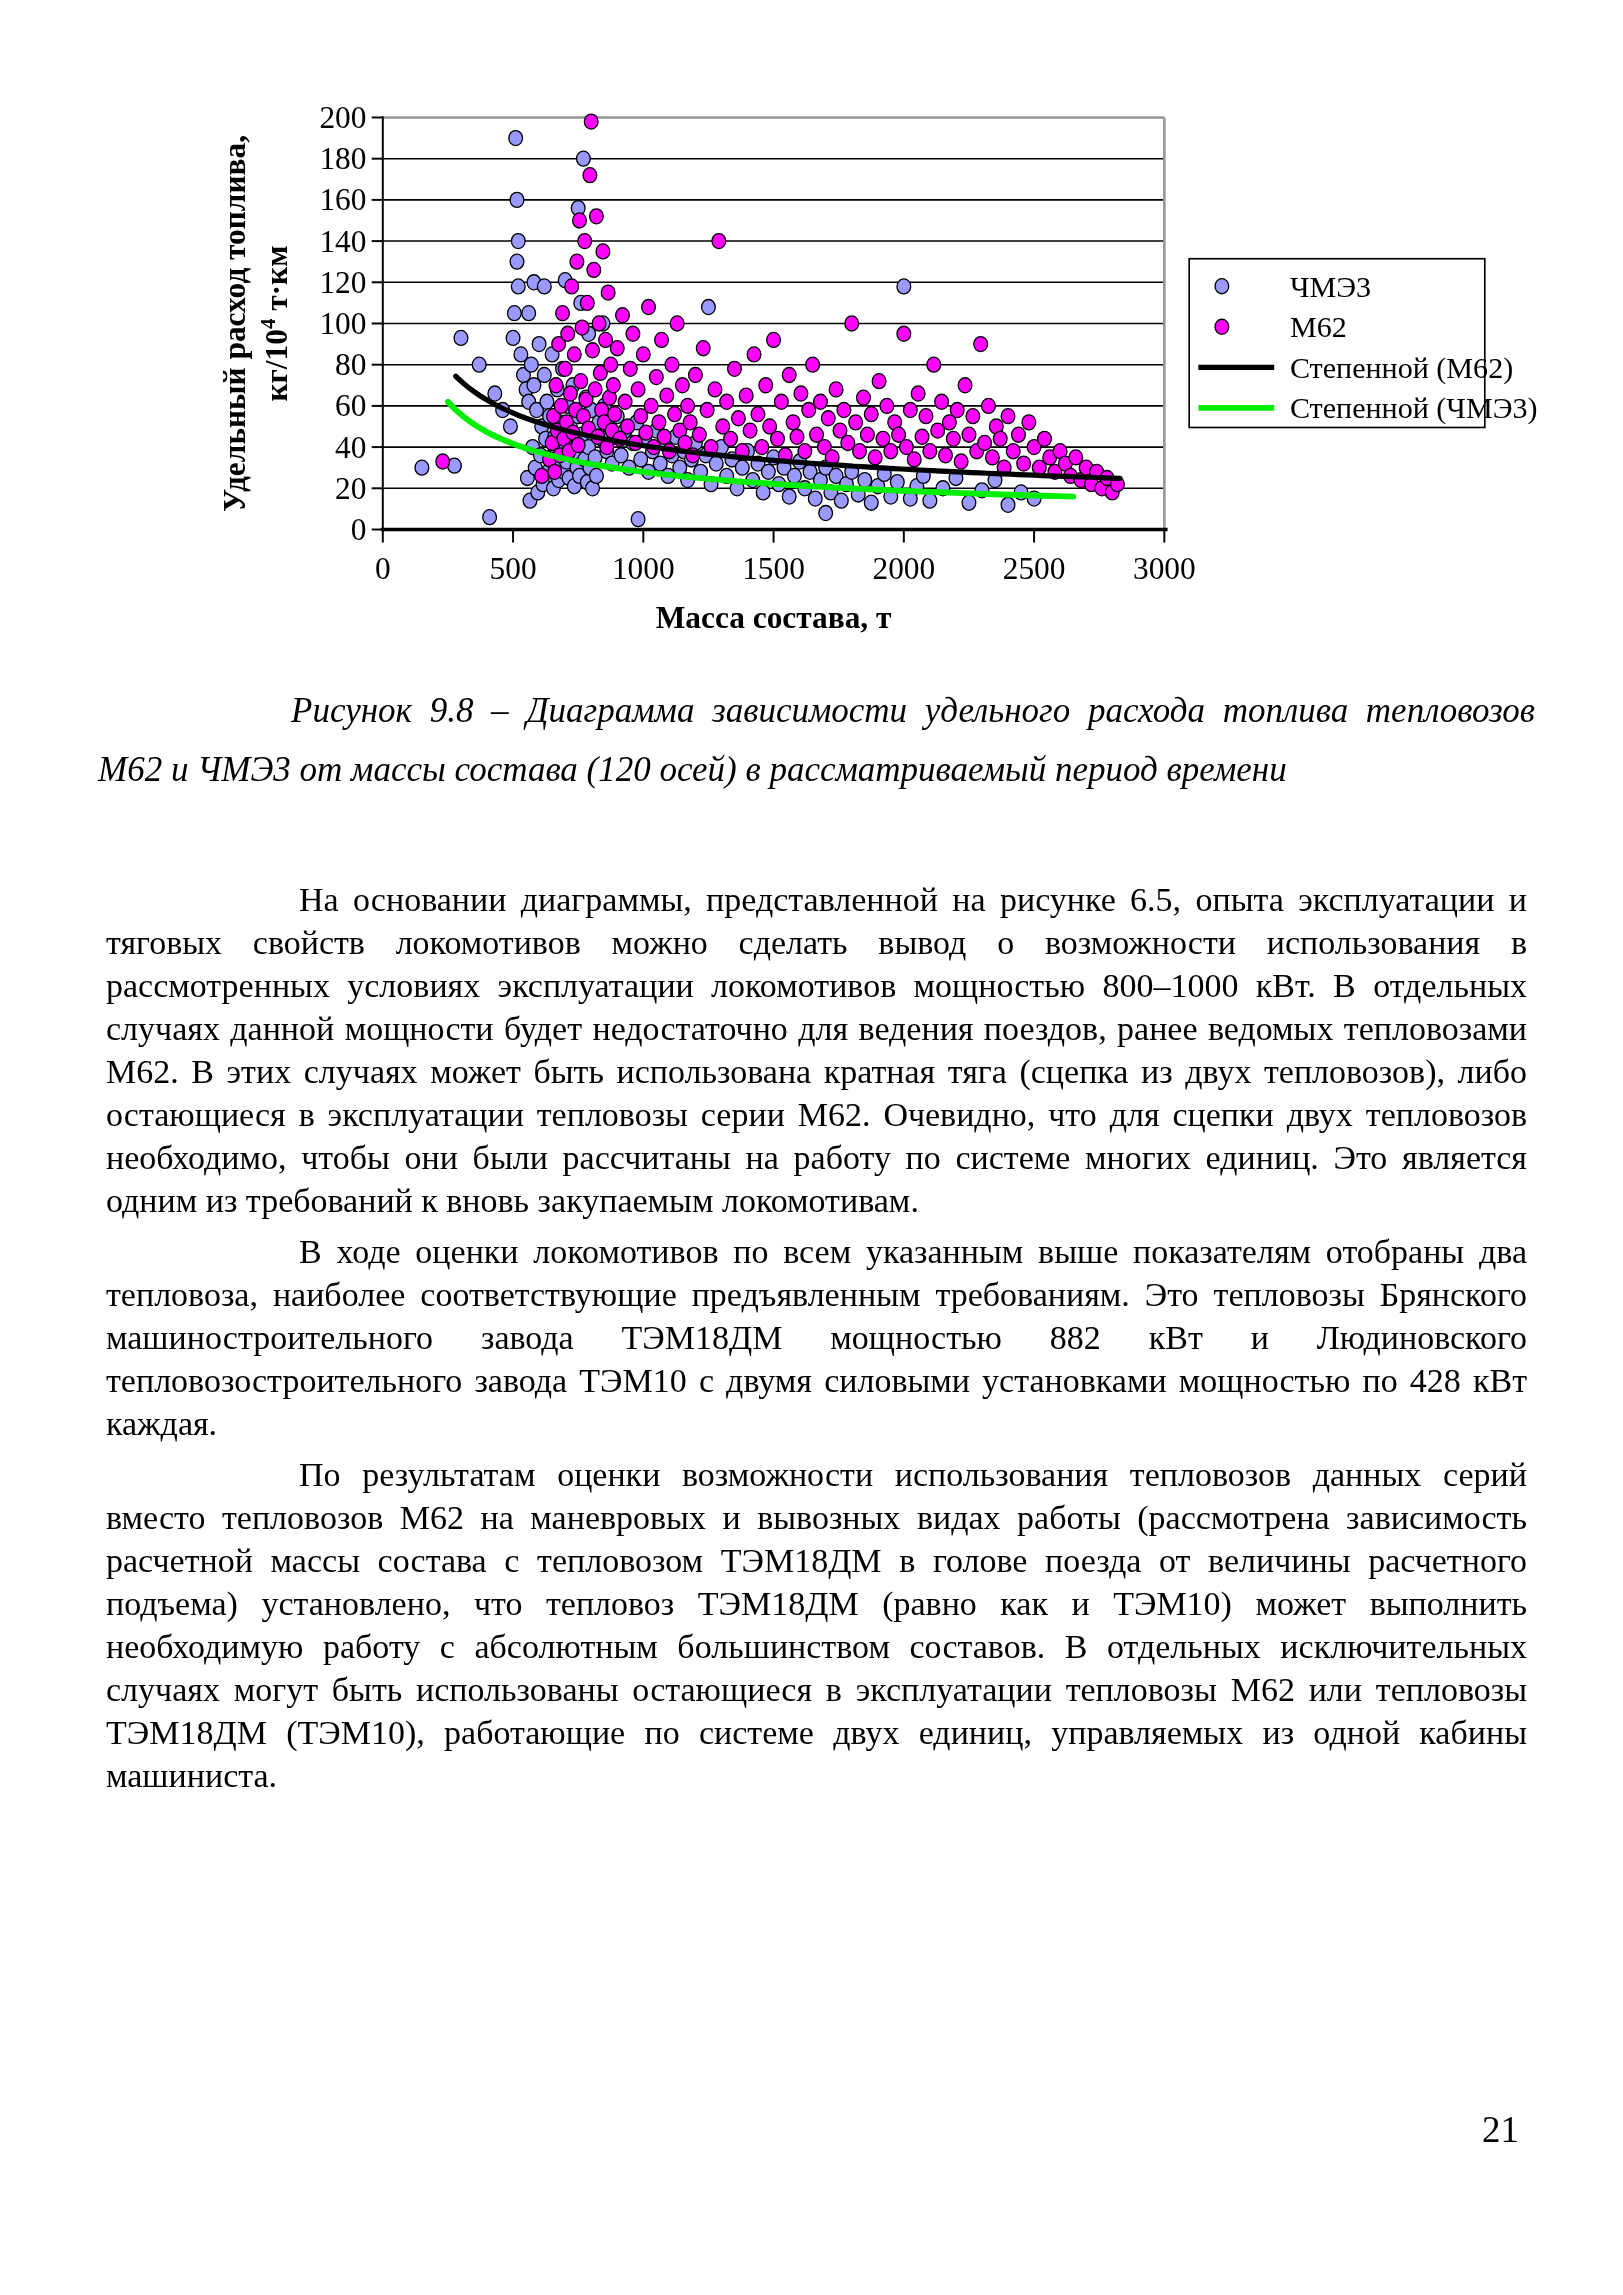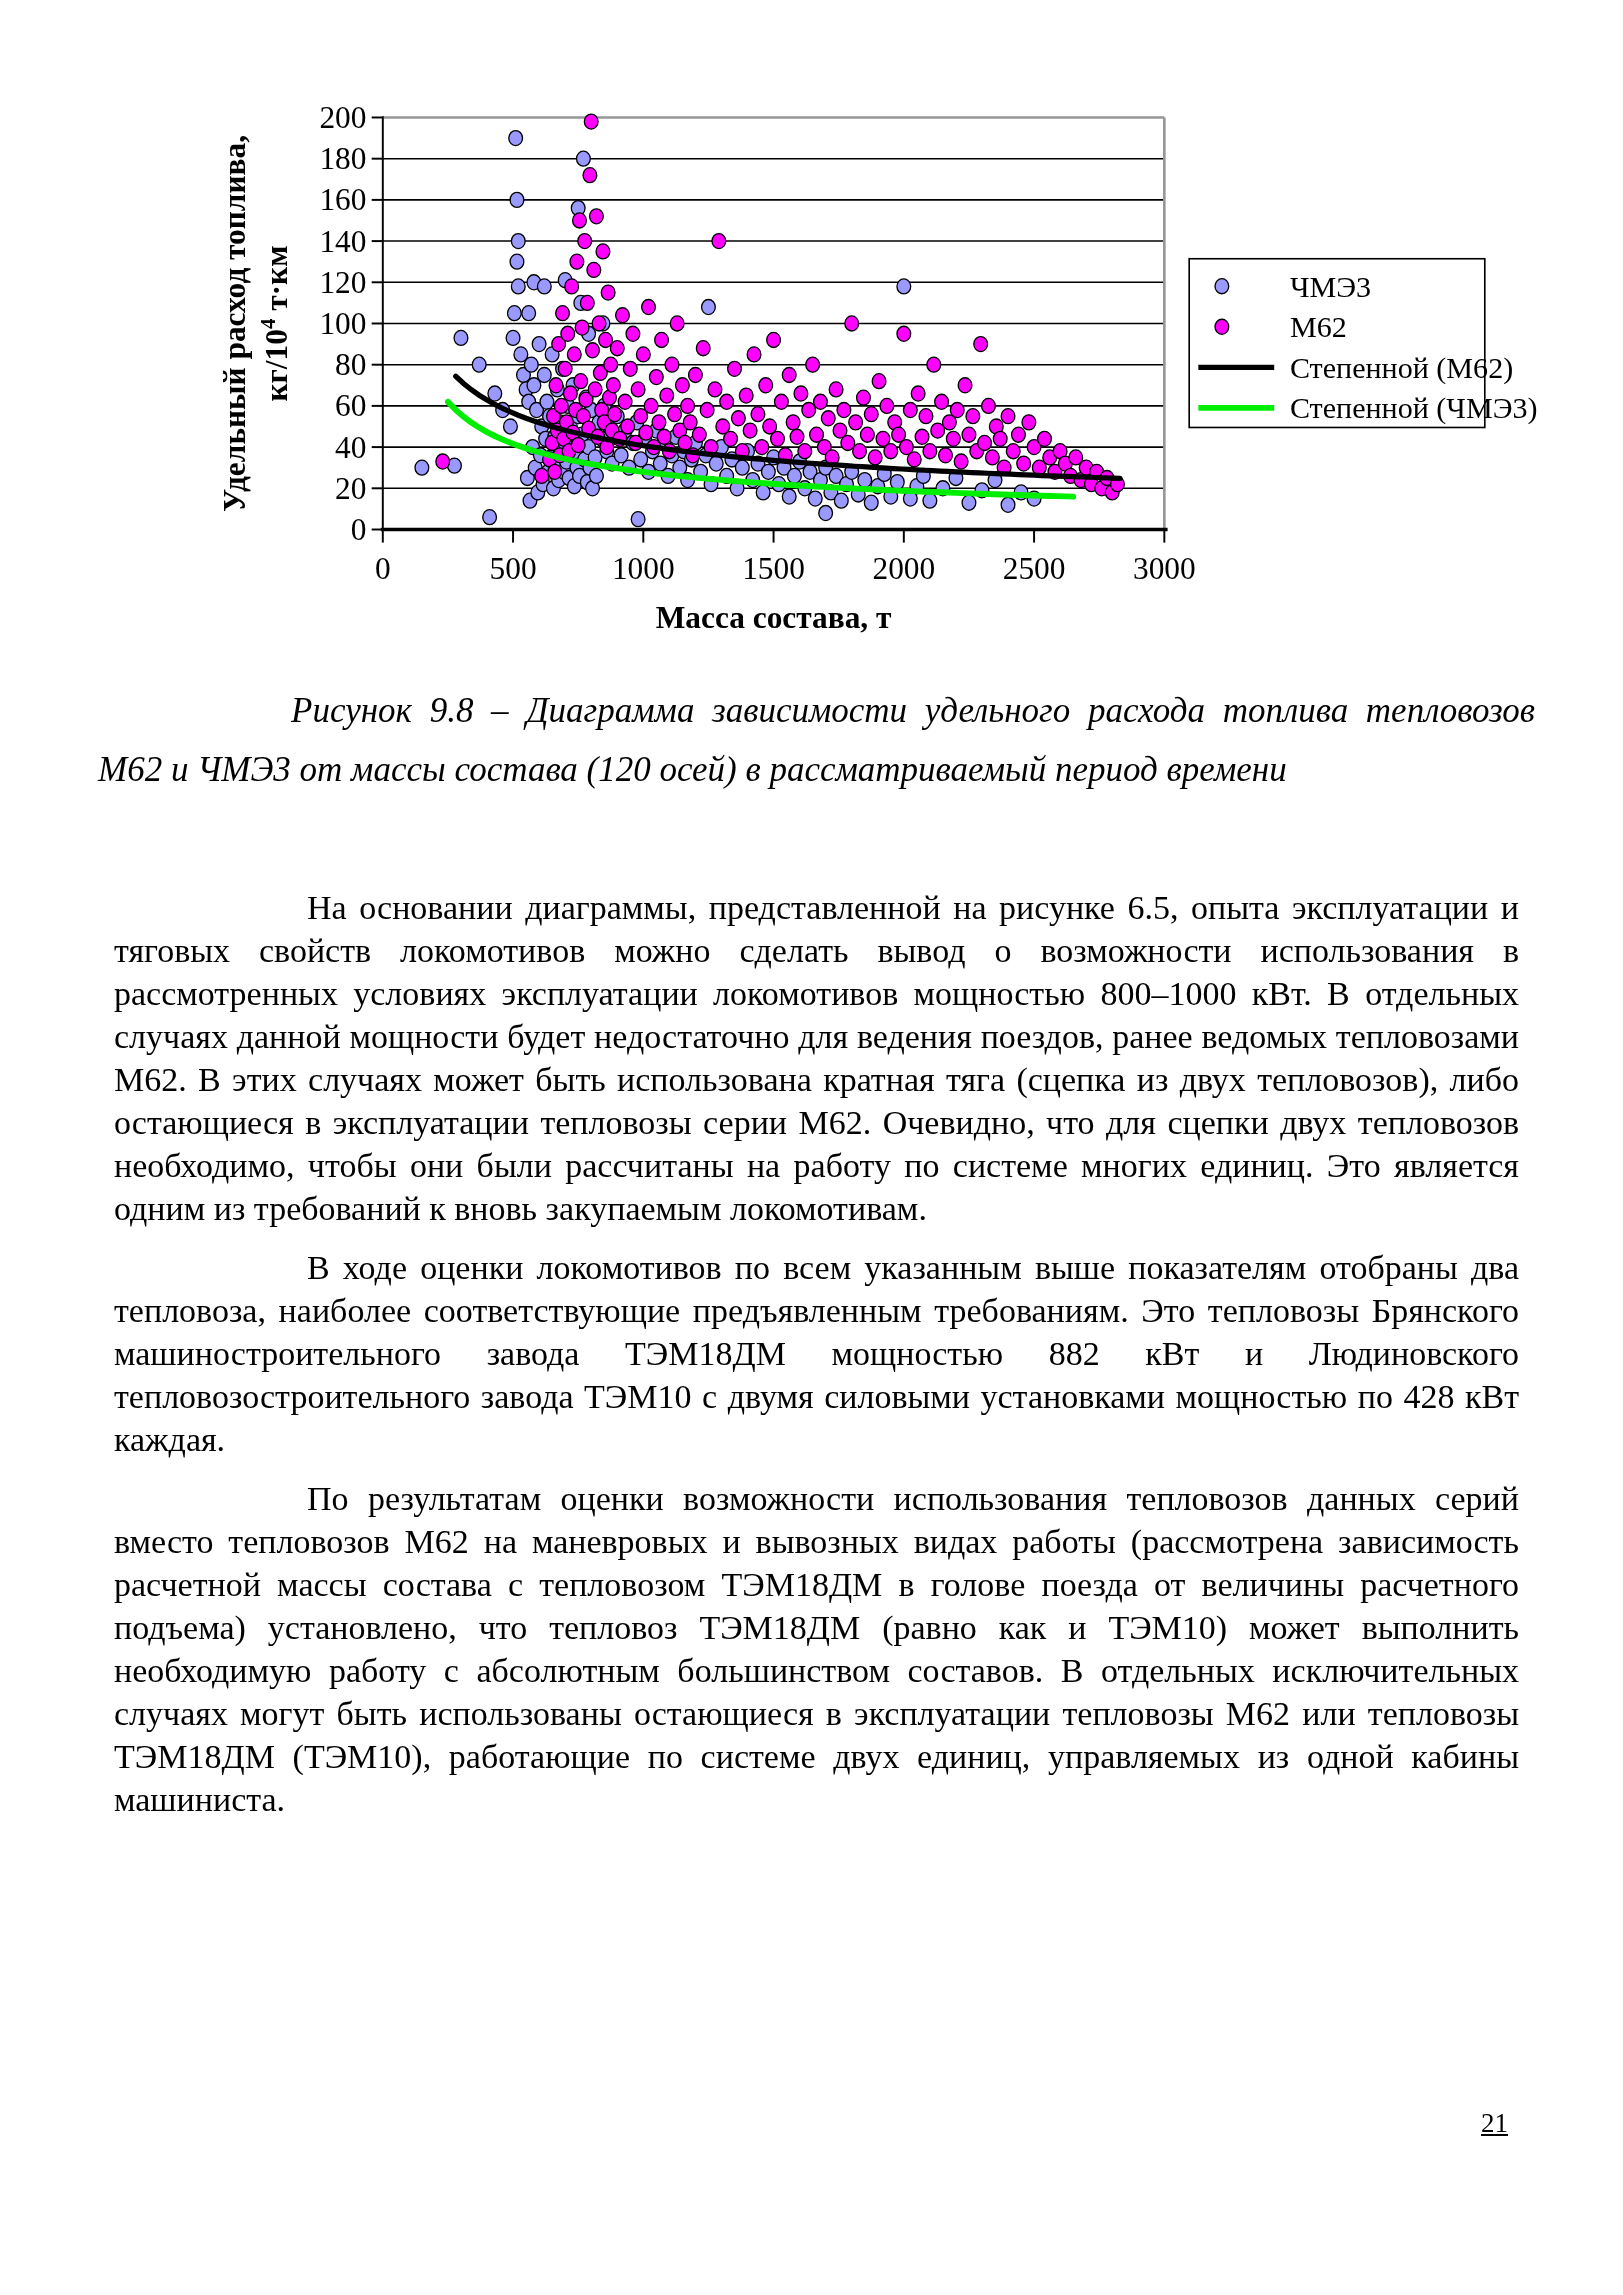--- a/index.html
+++ b/index.html
@@ -10,23 +10,23 @@
   .chart-wrap{position:absolute;left:0;top:39px;width:1623px;height:654px;}
   .caption{
     position:absolute;left:98px;top:681px;width:1437px;
     font-style:italic;font-size:35px;line-height:59px;
     text-align:justify;text-indent:193px;
   }
   .bodytext{
     position:absolute;left:98px;top:870px;width:1437px;
     font-size:34px;line-height:43px;text-align:justify;
   }
-  .bodytext p{margin:16px;text-indent:193px;}
+  .bodytext p{margin:8px;text-indent:193px;}
   .pagenum{
-    position:absolute;right:115px;top:2108px;font-size:27px;text-decoration:underline;
+    position:absolute;right:104px;top:2108px;font-size:37px;
   }
 </style>
 </head>
 <body>
 
 <div class="chart-wrap">
   <svg id="chart-svg" width="1623" height="654" viewBox="0 60 2481 1000" xmlns="http://www.w3.org/2000/svg">
       <g>
         <line x1="585" y1="747" x2="1780" y2="747" stroke="#000000" stroke-width="2.4"></line>
         <line x1="585" y1="684" x2="1780" y2="684" stroke="#000000" stroke-width="2.4"></line>

